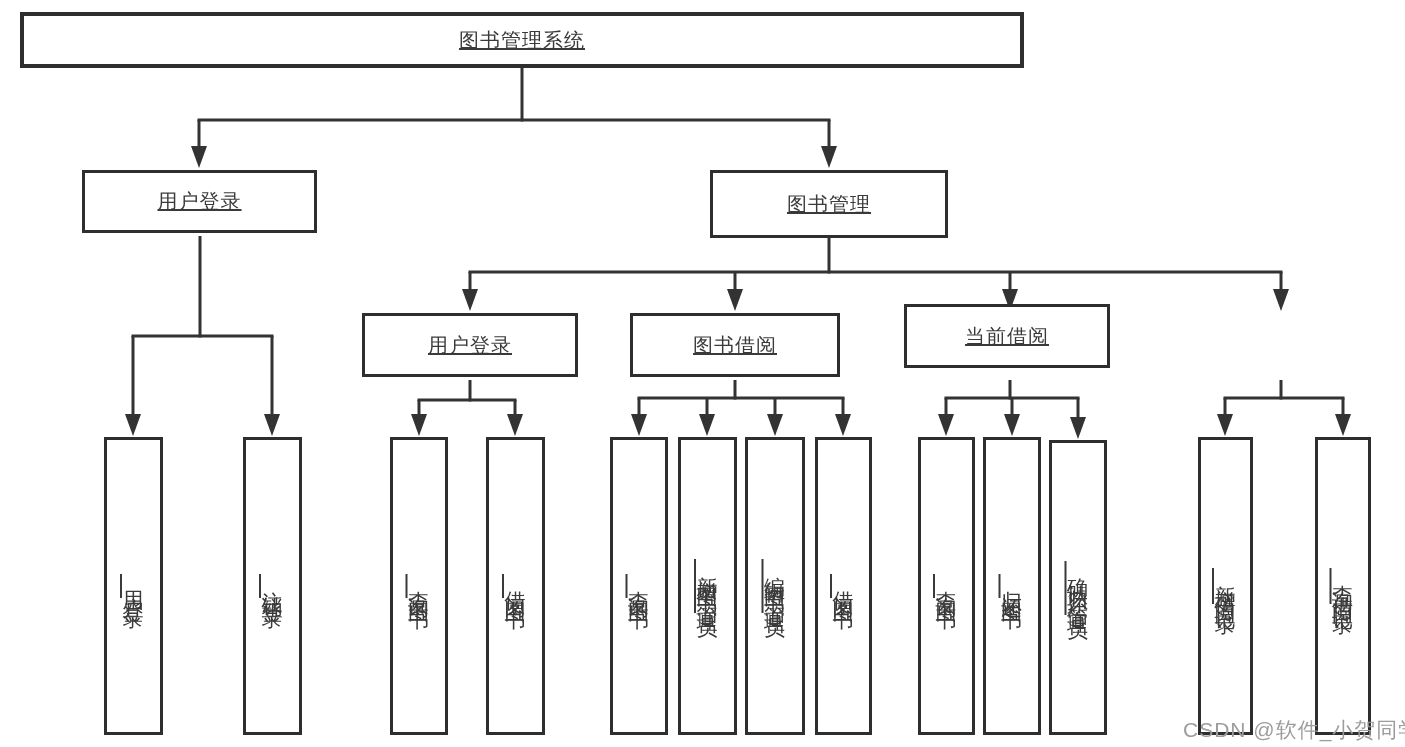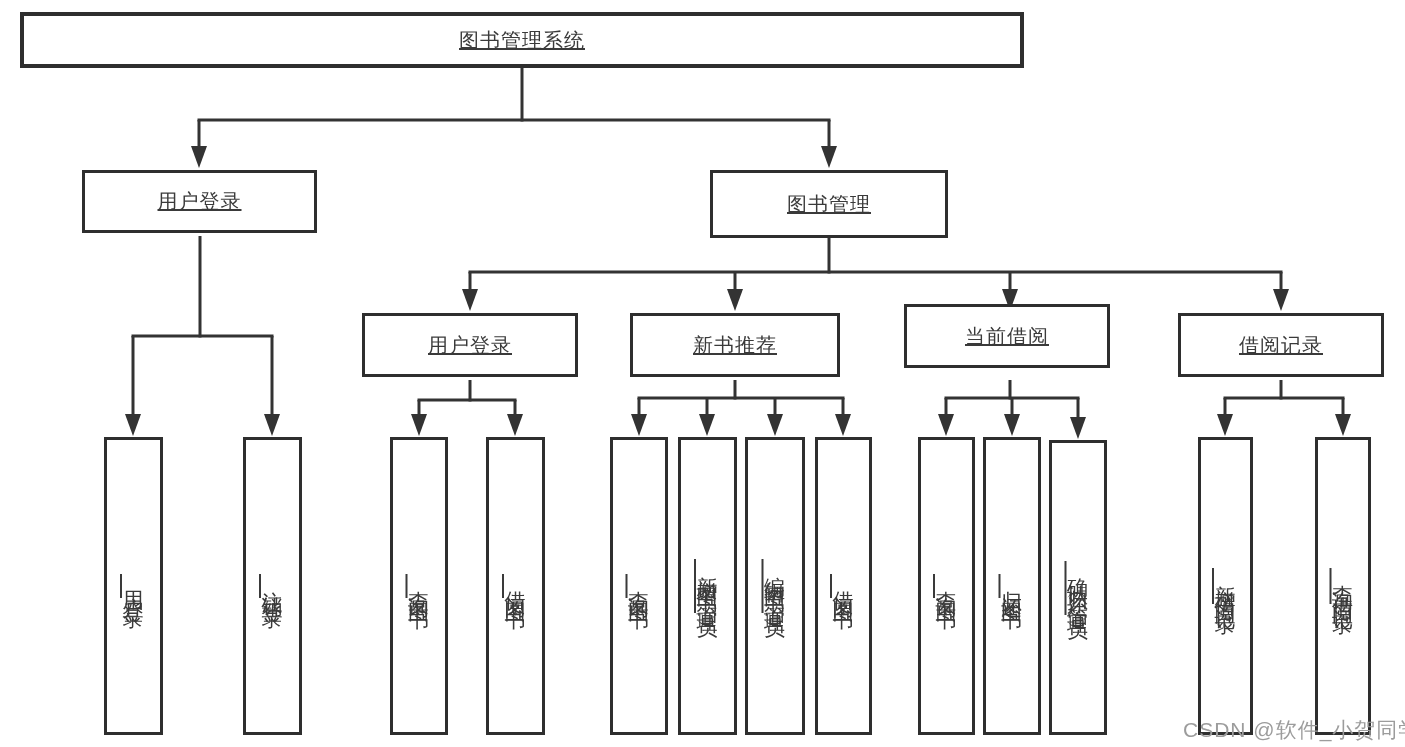--- a/index.html
+++ b/index.html
@@ -153,28 +153,25 @@
     <span class="hlabel">用户登录</span>
   </div>
   <div id="l2-mgmt" class="box">
     <span class="hlabel">图书管理</span>
   </div>
 
   <div id="l3-newbook" class="box">
     <span class="hlabel">用户登录</span>
   </div>
   <div id="l3-borrow" class="box">
-    <span class="hlabel">新书推荐</span>
+    <span class="hlabel">图书借阅</span>
   </div>
   <div id="l3-current" class="box">
     <span class="hlabel">当前借阅</span>
   </div>
-  <div id="l3-record" class="box">
-    <span class="hlabel">借阅记录</span>
-  </div>
 
   <div id="lf-user-login" class="box vbox">
     <span class="vtext">用户登录</span>
   </div>
   <div id="lf-logout" class="box vbox">
     <span class="vtext">注销登录</span>
   </div>
 
   <div id="lf-nb-query" class="box vbox">
     <span class="vtext">查询图书</span>

